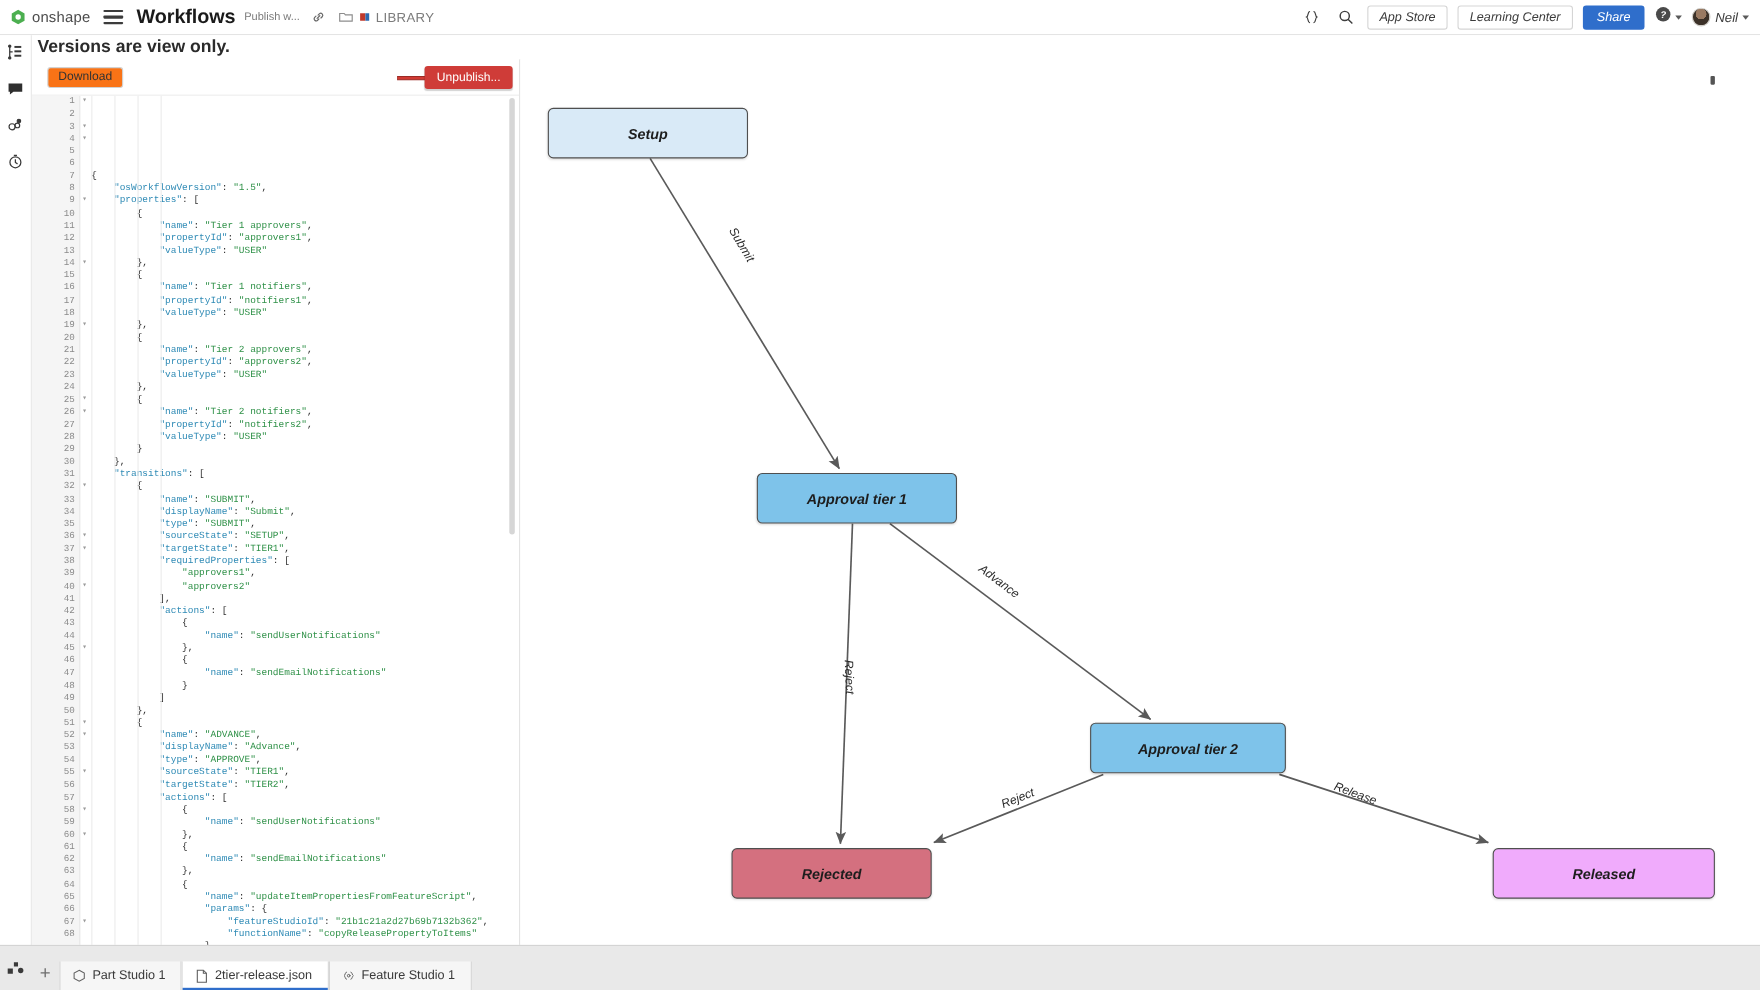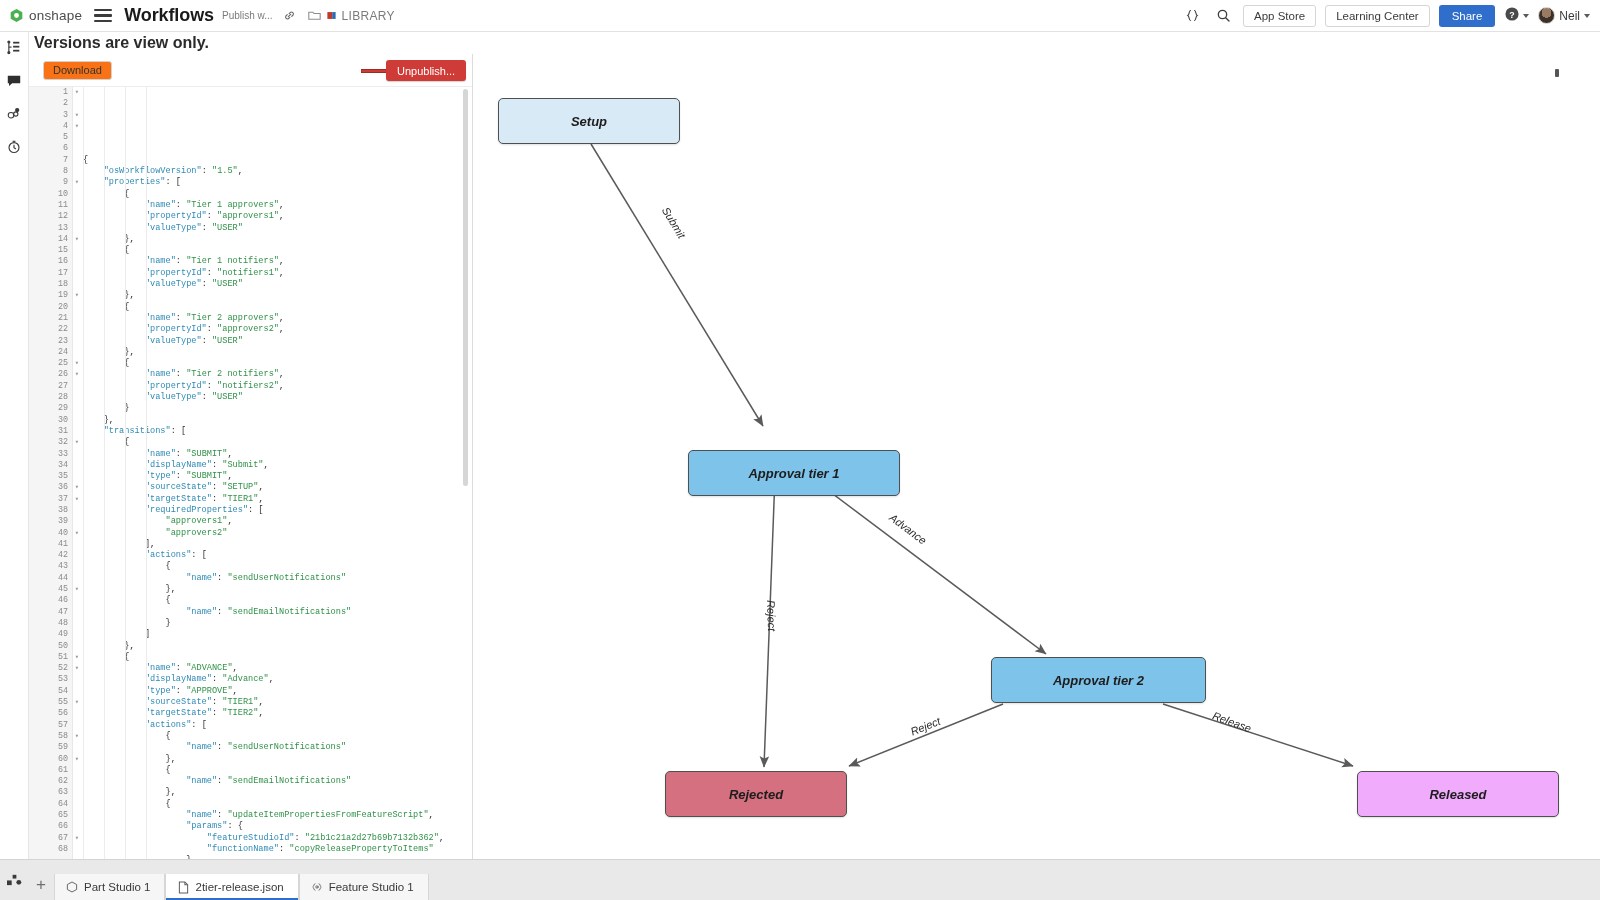--- a/index.html
+++ b/index.html
@@ -43,21 +43,21 @@
   }
   .doc-sub {
     font-size: 10px; color: #7b7b7b; margin-right: 10px;
   }
   .link-icon { margin-right: 12px; cursor: pointer; display:flex; align-items:center;}
   .folder-chip {
     display: flex; align-items: center; gap: 5px; cursor: pointer;
   }
   .folder-chip .lib-label { font-size: 12px; color: #7b7b7b; letter-spacing: .3px; }
   .topbar-right {
-    margin-left: auto; display: flex; align-items: center; gap: 9px; margin-right: 10px;
+    margin-left: auto; display: flex; align-items: center; gap: 9px; margin-right: 10px; font-style: italic;
   }
   .icon-btn {
     width: 22px; height: 22px; display: flex; align-items: center; justify-content: center;
     cursor: pointer; color: #4a4a4a;
   }
   .pill-btn {
     height: 22px; padding: 0 10px; display: flex; align-items: center;
     border: 1px solid #d5d5d5; border-radius: 3px; background: #fff;
     font-size: 11.5px; color: #3b3b3b; cursor: pointer; white-space: nowrap;
   }
@@ -412,24 +412,24 @@
     <path d="M302 422 L291 713" stroke="#5a5a5a" stroke-width="1.5" fill="none" marker-end="url(#ah)"></path>
 
     <path d="M530 650 L376 712" stroke="#5a5a5a" stroke-width="1.5" fill="none" marker-end="url(#ah)"></path>
 
     <path d="M690 650 L880 712" stroke="#5a5a5a" stroke-width="1.5" fill="none" marker-end="url(#ah)"></path>
   </svg>
 
   <div class="node" id="node-setup" style="left: 25px; top: 44px; width: 182px; height: 46px; background: rgb(217, 234, 247);">
     <span>Setup</span>
   </div>
-  <div class="node" id="node-tier1" style="left: 215px; top: 376px; width: 212px; height: 46px; background: rgb(126, 195, 234); margin-top: 20px;">
+  <div class="node" id="node-tier1" style="left: 215px; top: 376px; width: 182px; height: 46px; background: rgb(126, 195, 234);">
     <span>Approval tier 1</span>
   </div>
-  <div class="node" id="node-tier2" style="left: 518px; top: 603px; width: 215px; height: 46px; background: rgb(126, 195, 234);">
+  <div class="node" id="node-tier2" style="left: 518px; top: 603px; width: 178px; height: 46px; background: rgb(126, 195, 234);">
     <span>Approval tier 2</span>
   </div>
   <div class="node" id="node-rejected" style="left: 192px; top: 717px; width: 182px; height: 46px; background: rgb(212, 112, 127);">
     <span>Rejected</span>
   </div>
   <div class="node" id="node-released" style="left: 884px; top: 717px; width: 202px; height: 46px; background: #f0abfc;">
     <span>Released</span>
   </div>
 
   <div class="edge-label" style="left:192px; top:148px; transform:rotate(59deg)">Submit</div>

